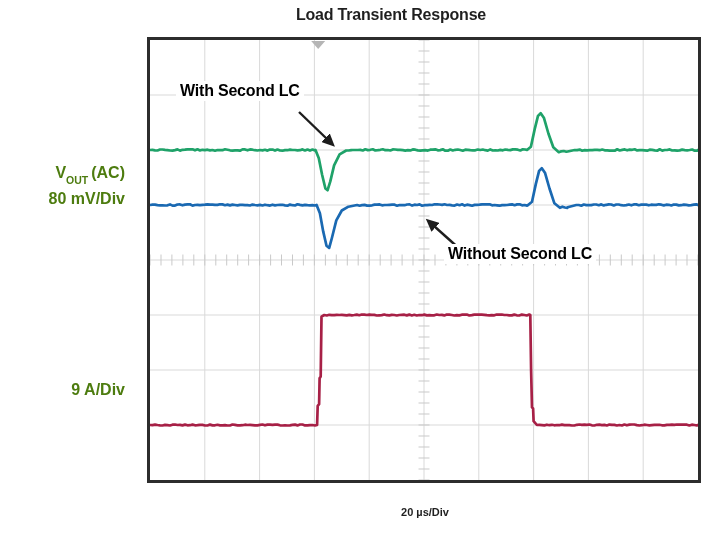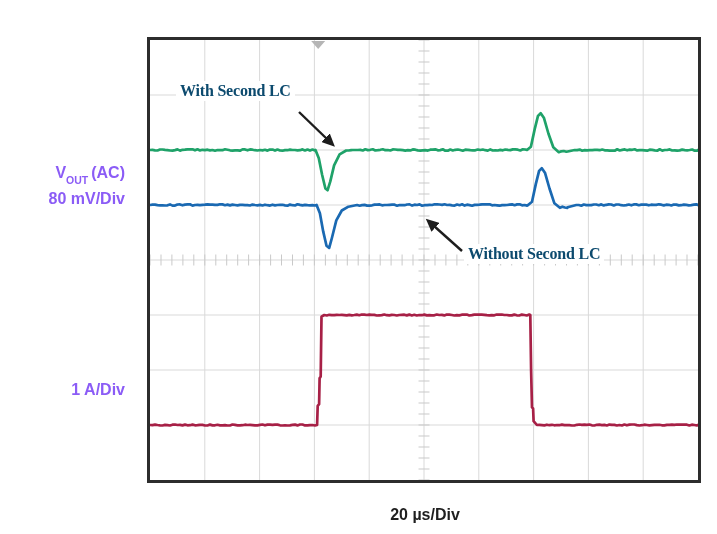--- a/index.html
+++ b/index.html
@@ -12,40 +12,41 @@
     font-size:16px;letter-spacing:-0.2px;white-space:nowrap;color:#1f1f1f;
   }
   .scope{
     position:absolute;left:147px;top:37px;width:548px;height:440px;
     border:3px solid #2d2d2d;background:#fff;box-sizing:content-box;
   }
   .scope svg{display:block;}
   .overlay{position:absolute;left:0;top:0;z-index:5;pointer-events:none;}
   .side-label{
     position:absolute;right:592px;text-align:right;font-size:16px;line-height:19.5px;
-    white-space:nowrap;color:#8b5cf6;
+    white-space:nowrap;color:#4d7c0f;
   }
   .side-label.vout{top:163px;}
   .side-label.load{top:380px;}
   .sub{font-size:10.5px;position:relative;bottom:-2px;}
   .suffix{margin-left:3px;}
   .xlabel{
     position:absolute;left:425px;top:506px;transform:translateX(-50%);
-    font-size:16px;white-space:nowrap;color:#1f1f1f;
+    font-size:11px;white-space:nowrap;color:#1f1f1f;
   }
   .ann{
     position:absolute;z-index:6;background:#fff;padding:1px 4px;
-    font-size:16px;letter-spacing:-0.2px;white-space:nowrap;color:#0c4a6e;font-family:Liberation Serif, serif;
+    font-size:16px;letter-spacing:-0.2px;white-space:nowrap;color:#000000;
   }
 </style>
 </head>
 <body>
 
 <div class="figure">
 
+  <div class="title">Load Transient Response</div>
 
   <div class="scope">
     <svg width="548" height="440" xmlns="http://www.w3.org/2000/svg">
         <line x1="54.8" y1="0" x2="54.8" y2="440" stroke="#d9d9d9" stroke-width="1"></line>
         <line x1="109.6" y1="0" x2="109.6" y2="440" stroke="#d9d9d9" stroke-width="1"></line>
         <line x1="164.4" y1="0" x2="164.4" y2="440" stroke="#d9d9d9" stroke-width="1"></line>
         <line x1="219.2" y1="0" x2="219.2" y2="440" stroke="#d9d9d9" stroke-width="1"></line>
         <line x1="274.0" y1="0" x2="274.0" y2="440" stroke="#d9d9d9" stroke-width="1"></line>
         <line x1="328.8" y1="0" x2="328.8" y2="440" stroke="#d9d9d9" stroke-width="1"></line>
         <line x1="383.6" y1="0" x2="383.6" y2="440" stroke="#d9d9d9" stroke-width="1"></line>
@@ -156,31 +157,31 @@
         <path d="M0.0,385.0L2.5,385.1L5.0,384.6L7.5,385.0L10.0,385.3L12.5,385.5L15.0,384.9L17.5,385.1L20.0,385.5L22.5,384.7L25.0,384.5L27.5,385.0L30.0,384.9L32.5,385.4L35.0,384.6L37.5,385.3L40.0,385.2L42.5,384.6L45.0,385.3L47.5,385.1L50.0,384.8L52.5,384.9L55.0,385.5L57.5,385.5L60.0,384.6L62.5,385.4L65.0,385.3L67.5,384.8L70.0,385.4L72.5,385.3L75.0,385.1L77.5,385.5L80.0,385.5L82.5,384.5L85.0,384.9L87.5,385.3L90.0,385.4L92.5,385.2L95.0,384.7L97.5,385.0L100.0,384.9L102.5,385.1L105.0,385.4L107.5,385.3L110.0,384.9L112.5,384.5L115.0,385.3L117.5,384.6L120.0,384.7L122.5,384.8L125.0,384.6L127.5,384.6L130.0,385.3L132.5,385.5L135.0,385.4L137.5,385.5L140.0,385.4L142.5,384.9L145.0,384.6L147.5,385.4L150.0,384.5L152.5,384.5L155.0,385.4L157.5,385.4L160.0,385.1L162.5,385.0L165.0,385.5L167.1,385.0L167.7,365.8L169.1,364.1L169.6,338.3L170.7,336.6L171.5,276.7L174.3,275.0L176.8,275.5L179.3,274.8L181.8,275.1L184.3,275.1L186.8,274.8L189.3,275.0L191.8,274.9L194.3,275.1L196.8,275.4L199.3,274.9L201.8,275.3L204.3,275.0L206.8,274.6L209.3,275.2L211.8,274.5L214.3,274.6L216.8,275.0L219.3,274.7L221.8,274.9L224.3,274.9L226.8,275.5L229.3,275.3L231.8,275.1L234.3,274.5L236.8,275.2L239.3,275.4L241.8,274.9L244.3,275.0L246.8,275.5L249.3,275.0L251.8,274.8L254.3,274.7L256.8,275.4L259.3,274.6L261.8,275.5L264.3,274.8L266.8,275.5L269.3,275.0L271.8,275.2L274.3,274.6L276.8,275.4L279.3,275.2L281.8,275.4L284.3,275.3L286.8,274.5L289.3,275.0L291.8,274.9L294.3,275.4L296.8,274.5L299.3,274.6L301.8,275.0L304.3,275.5L306.8,275.1L309.3,275.4L311.8,274.7L314.3,274.7L316.8,274.6L319.3,275.5L321.8,275.1L324.3,274.6L326.8,274.6L329.3,274.7L331.8,274.7L334.3,274.8L336.8,275.2L339.3,275.3L341.8,275.1L344.3,275.3L346.8,274.5L349.3,274.6L351.8,274.5L354.3,275.0L356.8,275.0L359.3,275.4L361.8,275.4L364.3,274.6L366.8,275.3L369.3,275.5L371.8,274.6L374.3,275.0L376.8,275.5L379.3,274.6L380.3,275.0L381.1,330.0L382.0,367.4L383.1,368.5L383.6,381.1L386.9,385.0L389.4,384.8L391.9,385.1L394.4,385.4L396.9,384.7L399.4,385.2L401.9,384.8L404.4,385.3L406.9,385.0L409.4,385.2L411.9,384.6L414.4,385.1L416.9,385.1L419.4,385.2L421.9,385.5L424.4,385.5L426.9,384.8L429.4,384.5L431.9,384.9L434.4,384.7L436.9,384.8L439.4,384.5L441.9,385.3L444.4,385.5L446.9,384.8L449.4,384.7L451.9,385.1L454.4,384.9L456.9,385.5L459.4,384.6L461.9,384.9L464.4,384.9L466.9,385.5L469.4,385.0L471.9,385.5L474.4,384.5L476.9,385.3L479.4,384.6L481.9,384.5L484.4,384.5L486.9,385.1L489.4,385.5L491.9,385.2L494.4,384.7L496.9,385.0L499.4,385.3L501.9,385.1L504.4,384.9L506.9,384.9L509.4,384.8L511.9,385.3L514.4,385.4L516.9,384.9L519.4,384.8L521.9,384.7L524.4,384.9L526.9,384.5L529.4,384.7L531.9,384.6L534.4,384.7L536.9,384.7L539.4,385.5L541.9,384.7L544.4,385.0L546.9,385.5L548.0,385.0" fill="none" stroke="#a72046" stroke-width="2.7" stroke-linejoin="round" stroke-linecap="round"></path>
       </svg>
   </div>
 
   <div class="side-label vout">
     <div><span>V</span><sub class="sub">OUT</sub><span class="suffix">(AC)</span></div>
     <div>80 mV/Div</div>
   </div>
 
   <div class="side-label load">
-    <div>1 A/Div</div>
+    <div>9 A/Div</div>
   </div>
 
   <div class="xlabel">20 µs/Div</div>
 
   <svg class="overlay" width="717" height="534" xmlns="http://www.w3.org/2000/svg">
     <defs>
       <marker id="ah" markerUnits="userSpaceOnUse" markerWidth="15" markerHeight="12" refX="2" refY="6" orient="auto">
         <polygon points="0,0 13,6 0,12" fill="#1d1d1d"></polygon>
       </marker>
     </defs>
   <line x1="299" y1="112" x2="327" y2="139" stroke="#1d1d1d" stroke-width="2.4" marker-end="url(#ah)"></line>
       <line x1="462" y1="251" x2="434" y2="226" stroke="#1d1d1d" stroke-width="2.4" marker-end="url(#ah)"></line>
     </svg>
 
   <div class="ann" style="left: 176px; top: 81px;">With Second LC</div>
-  <div class="ann" style="left: 464px; top: 244px;">Without Second LC</div>
+  <div class="ann" style="left: 444px; top: 244px;">Without Second LC</div>
 
 </div>
 
 </body></html>

